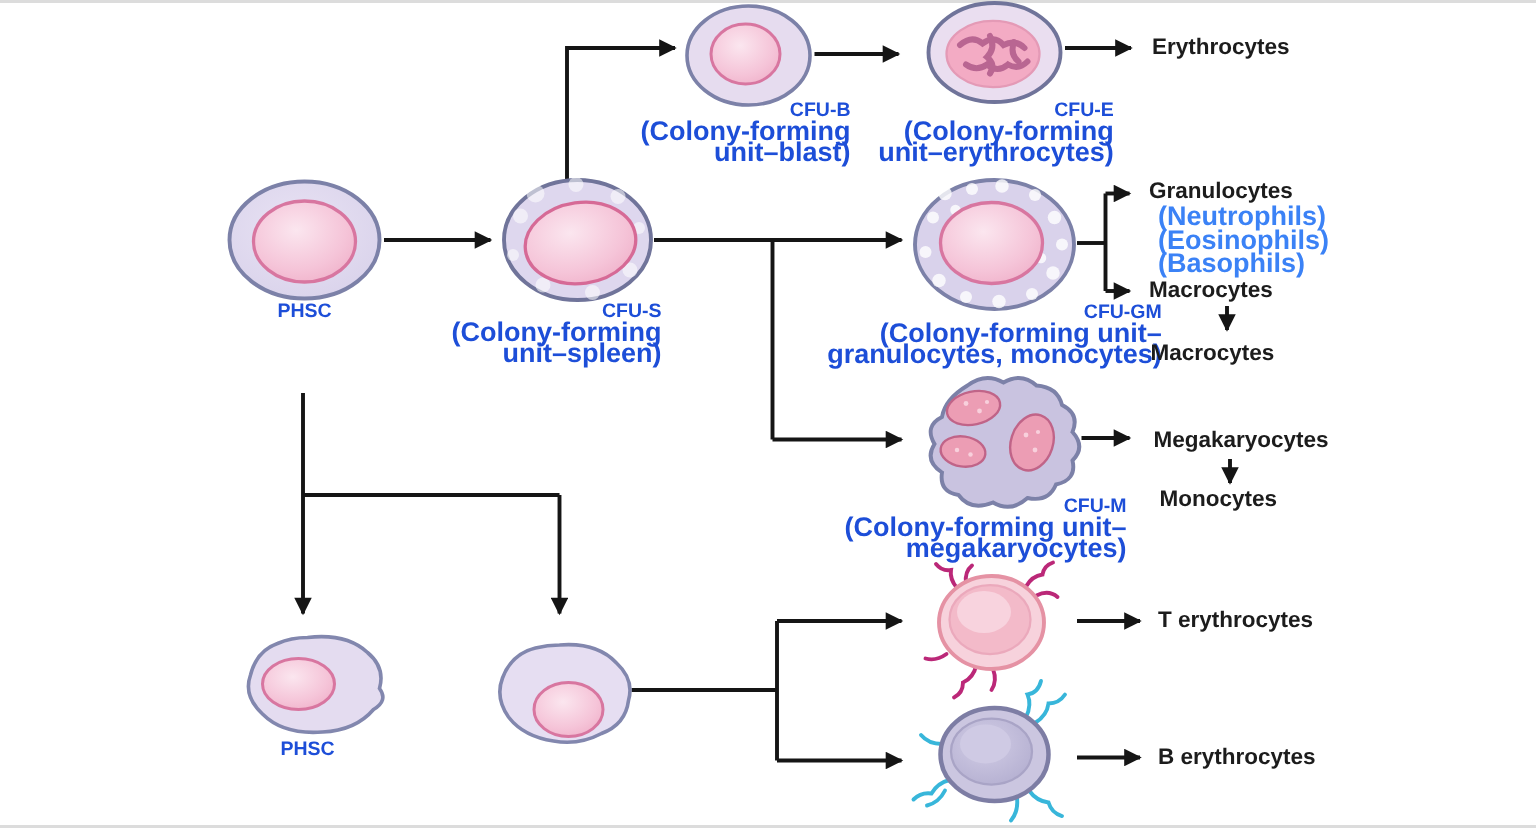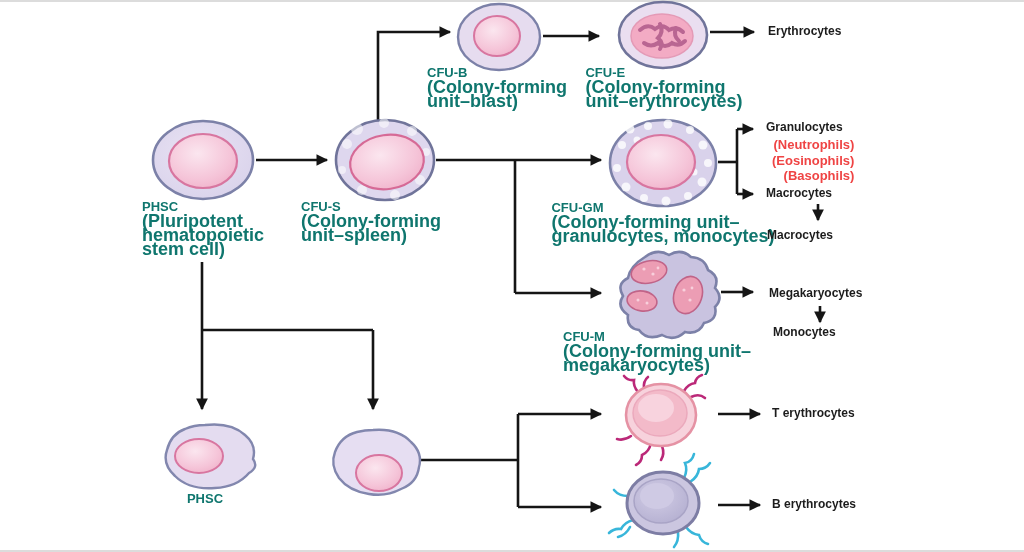--- a/index.html
+++ b/index.html
@@ -2,25 +2,25 @@
 <html><head>
 <meta charset="utf-8">
 <style>
   html,body{margin:0;padding:0;background:#fff;}
   .canvas{position:relative;width:1024px;height:552px;background:#ffffff;overflow:hidden;
           font-family:"Liberation Sans",sans-serif;}
   .edge{position:absolute;left:0;width:1024px;height:2px;background:#dcdcdc;}
   .edge.top{top:0;}
   .edge.bottom{bottom:0;}
   svg.layer{position:absolute;left:0;top:0;width:1024px;height:552px;}
-  .cell-label{position:absolute;transform:translateX(-50%);text-align:left;
-              color:#0f766e;font-size:13px;font-weight:700;line-height:14px;}
+  .cell-label{position:absolute;transform:translateX(-50%);text-align:right;
+              color:#1d4ed8;font-size:13px;font-weight:700;line-height:14px;}
   .cell-label .cdesc{font-weight:600;font-size:18px;white-space:pre-line;}
-  .prod{position:absolute;font-size:12px;font-weight:700;color:#1c1c1c;line-height:15px;}
-  .sub{position:absolute;font-size:13px;font-weight:600;color:#ef4444;line-height:15.5px;white-space:pre-line;text-align:right;}
+  .prod{position:absolute;font-size:15px;font-weight:700;color:#1c1c1c;line-height:15px;}
+  .sub{position:absolute;font-size:18px;font-weight:600;color:#3b82f6;line-height:15.5px;white-space:pre-line;}
 </style>
 </head>
 <body>
 
 <div class="canvas">
   <div class="edge top"></div>
   <div class="edge bottom"></div>
 
   <svg class="layer" viewBox="0 0 1024 552">
     <defs>
@@ -183,23 +183,20 @@
         <path d="M678,532 q1,9 -4,15"></path>
       </g>
       <ellipse cx="663" cy="503" rx="36" ry="31" fill="#cbc6e0" stroke="#7d7da4" stroke-width="3"></ellipse>
       <ellipse cx="661" cy="501" rx="27" ry="22" fill="url(#bNucGrad)" stroke="#a9a4c6" stroke-width="1.5"></ellipse>
       <ellipse cx="657" cy="496" rx="17" ry="13" fill="#cfcae4"></ellipse>
     </g>
   </svg>
 
   <div class="cell-label" style="left:203px;top:200px">
     <div class="cname">PHSC</div>
-    <div class="cdesc">(Pluripotent
-hematopoietic
-stem cell)</div>
   </div>
   <div class="cell-label" style="left:371px;top:200px">
     <div class="cname">CFU-S</div>
     <div class="cdesc">(Colony-forming
 unit–spleen)</div>
   </div>
   <div class="cell-label" style="left:497px;top:66px">
     <div class="cname">CFU-B</div>
     <div class="cdesc">(Colony-forming
 unit–blast)</div>

